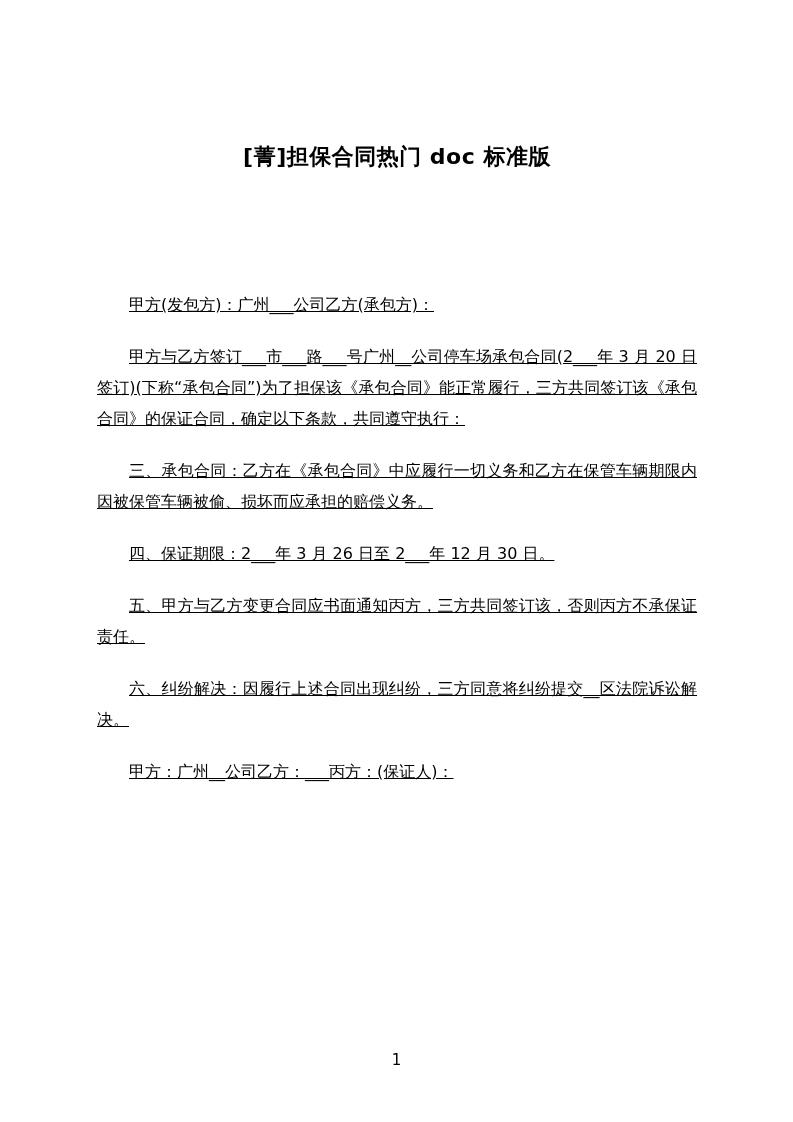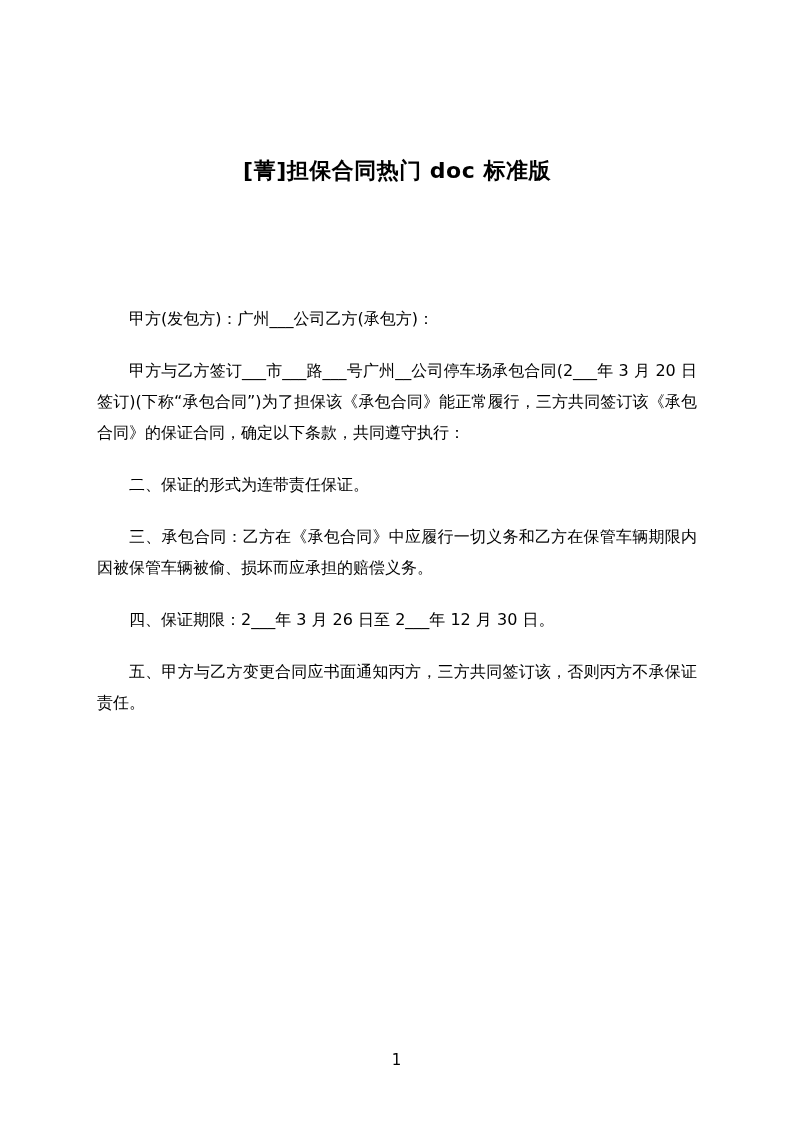--- a/index.html
+++ b/index.html
@@ -12,21 +12,21 @@
     width: 793px;
     height: 1122px;
     background: #ffffff;
     color: #000000;
     font-family: "DejaVu Sans", "Liberation Sans", sans-serif;
     overflow: hidden;
     box-sizing: border-box;
   }
   .doc-content {
     position: absolute;
-    top: 14px;
+    top: 0;
     left: 97px;
     width: 600px;
   }
   .doc-title {
     margin: 141px 0 0 0;
     padding: 0;
     font-size: 22px;
     font-weight: bold;
     line-height: 32px;
     text-align: center;
@@ -36,40 +36,42 @@
     margin-top: 116px;
   }
   .doc-paragraphs p {
     margin: 0 0 21px 0;
     padding: 0;
     font-size: 16px;
     line-height: 31px;
     text-align: justify;
     text-indent: 32px;
     word-break: break-all;
+    text-decoration: underline;
   }
   .page-footer {
     position: absolute;
     left: 0;
     top: 1050px;
     width: 100%;
     text-align: center;
     font-size: 15px;
     line-height: 20px;
   }
 </style>
 </head>
 <body>
 
 <div class="doc-page">
   <div class="doc-content">
     <h1 class="doc-title">[菁]担保合同热门 doc 标准版</h1>
     <div class="doc-paragraphs">
       <p>甲方(发包方)：广州___公司乙方(承包方)：</p>
       <p>甲方与乙方签订___市___路___号广州__公司停车场承包合同(2___年 3 月 20 日签订)(下称“承包合同”)为了担保该《承包合同》能正常履行，三方共同签订该《承包合同》的保证合同，确定以下条款，共同遵守执行：</p>
-      <p>二、保证的形式为连带责任保证。</p>
       <p>三、承包合同：乙方在《承包合同》中应履行一切义务和乙方在保管车辆期限内因被保管车辆被偷、损坏而应承担的赔偿义务。</p>
       <p>四、保证期限：2___年 3 月 26 日至 2___年 12 月 30 日。</p>
       <p>五、甲方与乙方变更合同应书面通知丙方，三方共同签订该，否则丙方不承保证责任。</p>
+      <p>六、纠纷解决：因履行上述合同出现纠纷，三方同意将纠纷提交__区法院诉讼解决。</p>
+      <p>甲方：广州__公司乙方：___丙方：(保证人)：</p>
     </div>
   </div>
   <div class="page-footer">1</div>
 </div>
 
 </body></html>

